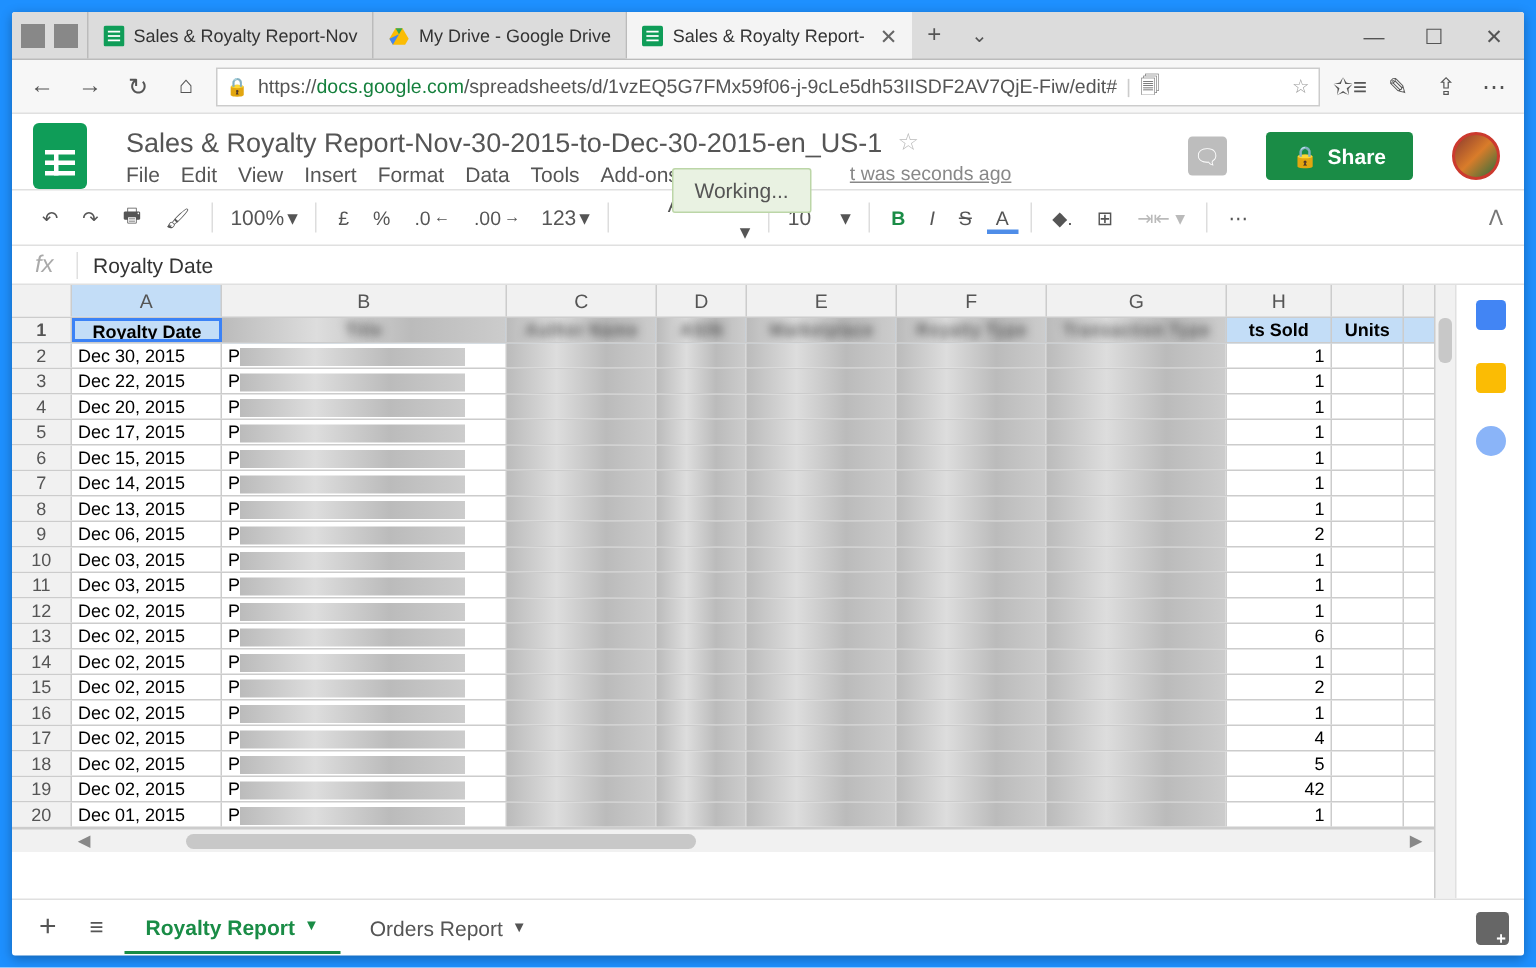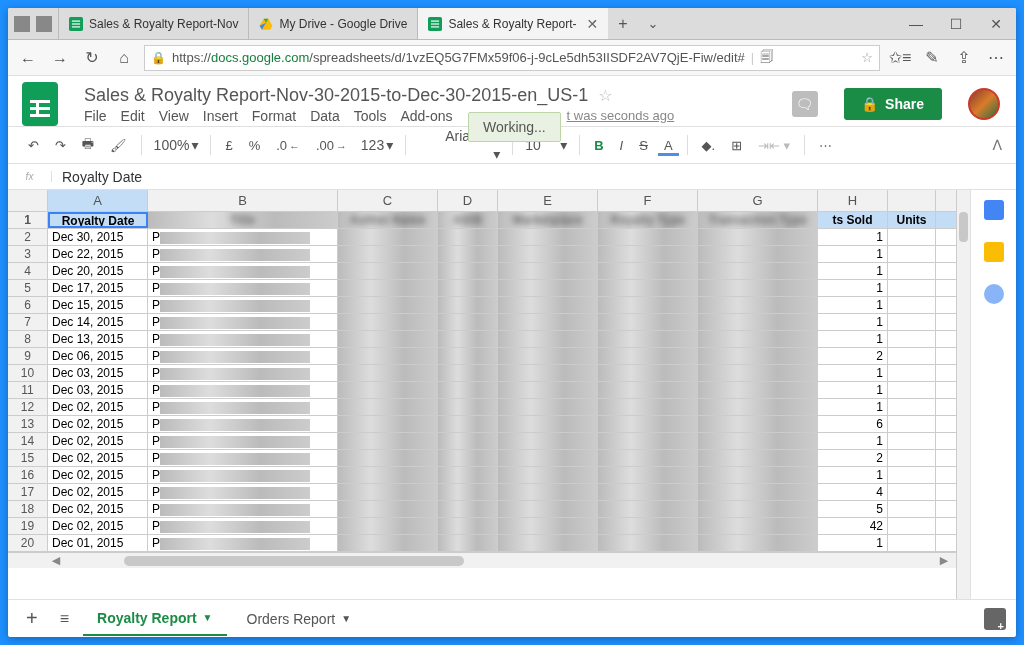--- a/index.html
+++ b/index.html
@@ -21,31 +21,31 @@
   .urlbox .lock { font-size: 12px; margin-right: 6px; }
   .urlbox .star { margin-left: auto; color: #999; text-align: center; }
   .urlbox .sep { color: #ccc; margin: 0 6px; }
   .appheader { display: flex; align-items: center; padding: 6px 16px 0 14px; gap: 26px; }
   .doclogo { width: 36px; height: 44px; }
   .docinfo { flex: 1; }
   .doctitle { font-size: 18px; color: #555; display: flex; align-items: center; gap: 10px; }
   .doctitle .starico { color: #bbb; font-size: 16px; }
   .menubar { display: flex; gap: 14px; font-size: 14px; color: #555; margin-top: 2px; align-items: center; }
   .menubar span { cursor: pointer; }
-  .working { position: absolute; left: 468px; top: 112px; background: #e9f2e2; border: 1px solid #bcd6a7; padding: 6px 14px; font-size: 14px; color: #555; border-radius: 2px; }
+  .working { position: absolute; left: 448px; top: 112px; background: #e9f2e2; border: 1px solid #bcd6a7; padding: 6px 14px; font-size: 14px; color: #555; border-radius: 2px; }
   .lastedit { color: #888; font-size: 13px; text-decoration: underline; }
   .commentico { width: 26px; height: 26px; background: #bdbdbd; border-radius: 3px; display: flex; align-items: center; justify-content: center; color: #fff; font-size: 14px; }
   .sharebtn { background: #1a8c46; color: #fff; border: none; padding: 8px 18px; border-radius: 3px; font-size: 14px; font-weight: bold; display: flex; align-items: center; gap: 6px; cursor: pointer; }
   .avatar { width: 32px; height: 32px; border-radius: 50%; background: linear-gradient(135deg,#8b3a2e,#d97c2a,#2a6e3f); border: 2px solid #cc3a2e; }
   .toolbar { display: flex; align-items: center; padding: 4px 14px; gap: 4px; border-bottom: 1px solid #e0e0e0; border-top: 1px solid #e0e0e0; height: 38px; font-size: 13px; color: #555; }
   .toolbar .tbtn { padding: 4px 6px; cursor: pointer; display: flex; align-items: center; gap: 2px; }
   .toolbar .sep { width: 1px; height: 20px; background: #ddd; margin: 0 4px; }
   .toolbar select, .toolbar .sel { border: none; background: transparent; font-size: 14px; color: #555; padding: 2px 4px; }
   .fxbar { display: flex; align-items: center; border-bottom: 1px solid #e0e0e0; height: 26px; }
-  .fxlabel { width: 44px; text-align: center; font-style: italic; color: #aaa; font-size: 10px; border-right: 1px solid #e0e0e0; }
+  .fxlabel { width: 44px; text-align: center; font-style: italic; color: #aaa; font-size: 16px; border-right: 1px solid #e0e0e0; }
   .fxval { padding: 0 10px; font-size: 14px; color: #333; }
   .sheet-area { flex: 1; display: flex; overflow: hidden; }
   .grid-wrap { flex: 1; overflow: hidden; position: relative; }
   .colheads { display: flex; background: #f1f1f1; border-bottom: 1px solid #ccc; height: 22px; }
   .rownumcol { width: 40px; border-right: 1px solid #ccc; background: #f1f1f1; }
   .colhead { border-right: 1px solid #ccc; text-align: center; font-size: 13px; color: #555; line-height: 22px; }
   .colhead.sel { background: #c3ddf7; }
   .rows { }
   .row { display: flex; height: 17px; border-bottom: 1px solid #ccc; font-size: 12px; }
   .rownum { width: 40px; border-right: 1px solid #ccc; text-align: center; background: #f1f1f1; color: #555; line-height: 17px; }

